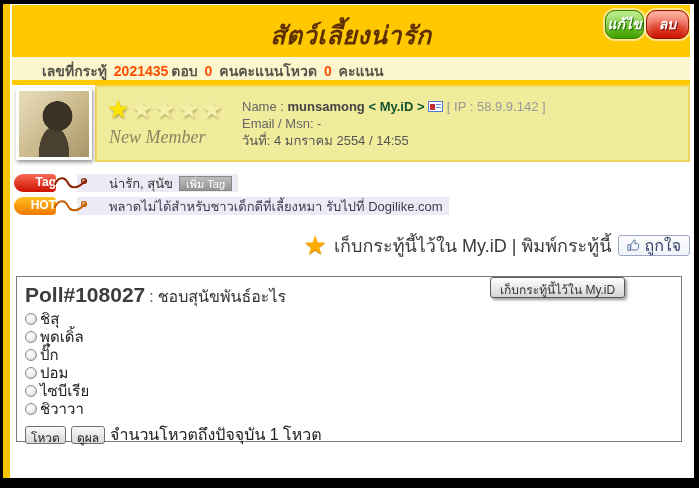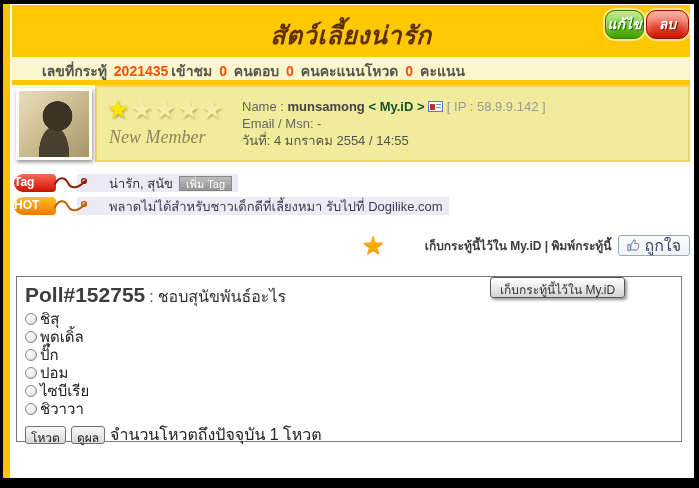--- a/index.html
+++ b/index.html
@@ -56,35 +56,35 @@
         border:1px solid #5577CC; position:relative; }
   .idcard-icon::before { content:""; position:absolute; left:1px; top:2px; width:5px; height:6px; background:#C03030; }
   .idcard-icon::after { content:""; position:absolute; right:1px; top:2px; width:5px; height:6px;
         background:repeating-linear-gradient(#6688cc 0 1px, #fff 1px 3px); }
   .date-line { color:#555; }
 
   
   .tag-row { position:absolute; left:11px; height:18px; }
   .row-tag { top:170px; } .row-hot { top:193px; }
   .tag-badge { position:absolute; left:0; top:0; width:42px; height:18px; border-radius:9px 4px 4px 9px;
-        color:#fff; font-size:12px; font-weight:bold; text-align:left; line-height:17px; }
+        color:#fff; font-size:12px; font-weight:bold; text-align:right; line-height:17px; }
   .badge-tag { background:linear-gradient(#F96A55,#CC1000); }
   .badge-hot { background:linear-gradient(#FFC020,#F07800); }
   .rope { position:absolute; left:38px; top:1px; }
   .tag-strip { position:absolute; left:63px; top:0; height:18px; background:#ECEAF4;
         display:flex; align-items:center; padding-left:32px; padding-right:6px; gap:6px;
         font-size:13px; color:#333; white-space:nowrap; }
   .hot-text { color:#3D3D52; }
   .add-tag-btn { background:linear-gradient(#BDBDBD,#949494); border:1px solid #888; border-radius:0;
         color:#fff; font-size:11px; padding:0 6px; height:15px; line-height:14px; cursor:pointer; }
 
   
   .action-row { position:absolute; top:228px; right:4px; height:26px; display:flex; align-items:center; gap:7px; }
   .big-star { font-size:26px; color:#FFAE00; text-shadow:0 1px 1px #C87800; line-height:22px; }
-  .action-links { font-size:12px; font-weight:bold; color:#3B3B3B;margin-left:33px; }
+  .action-links { font-size:18px; font-weight:normal; color:#3B3B3B; }
   .action-links a { color:#3B3B3B; text-decoration:none; }
   .like-btn { display:flex; align-items:center; gap:4px; border:1px solid #9AA7C7; border-radius:3px;
         background:linear-gradient(#FDFDFE,#F0F2F8); font-size:16px; color:#36456B;
         padding:2px 8px; height:21px; cursor:pointer; }
 
   
   .tooltip { position:absolute; left:487px; top:273px; height:21px; z-index:5;
         border:1px solid #5A5A5A; border-radius:3px; background:linear-gradient(#FFFFFF,#D4D4D4);
         box-shadow:2px 2px 3px rgba(0,0,0,0.4); font-size:12px; color:#333;
         padding:2px 9px; white-space:nowrap; }
@@ -112,21 +112,20 @@
   <div class="gold-stripe"></div>
 
   <div class="header">
     <div class="title">สัตว์เลี้ยงน่ารัก</div>
     <div class="hbtn btn-edit">แก้ไข</div>
     <div class="hbtn btn-del">ลบ</div>
   </div>
 
   <div class="stats">
     <span><span>เลขที่กระทู้</span> <span class="num">2021435</span></span>
-    <span><span>เข้าชม</span> <span class="num">0</span> <span>คน</span></span>
     <span><span>ตอบ</span> <span class="num">0</span> <span>คน</span></span>
     <span><span>คะแนนโหวด</span> <span class="num">0</span> <span>คะแนน</span></span>
   </div>
 
   <div class="gold-sep"></div>
 
   <div class="member-panel">
     <div class="stars"><span class="star filled">★</span><span class="star">★</span><span class="star">★</span><span class="star">★</span><span class="star">★</span></div>
     <div class="rank">New Member</div>
     <div class="member-info">
@@ -181,21 +180,21 @@
           <path d="M4.5 13.5h7c1 0 1.8-.7 2-1.6l1-4.2c.2-1-.5-2-1.6-2H9.4l.7-3A1.5 1.5 0 0 0 8.6 1L4.8 7.2z" fill="none" stroke="#5B74A8" stroke-width="1.2"></path>
         </svg>
       <span>ถูกใจ</span>
     </span>
   </div>
 
   <div class="tooltip">เก็บกระทู้นี้ไว้ใน My.iD</div>
 
   <div class="poll-box">
     <div class="poll-header">
-      <span class="poll-id">Poll#152755</span><span class="poll-sep">:</span><span class="poll-question">ชอบสุนัขพันธ์อะไร</span>
+      <span class="poll-id">Poll#108027</span><span class="poll-sep">:</span><span class="poll-question">ชอบสุนัขพันธ์อะไร</span>
     </div>
     <div class="poll-options">
         <label class="poll-option">
         <span class="radio"></span>
         <span class="opt-label">ชิสุ</span>
       </label>
         <label class="poll-option">
         <span class="radio"></span>
         <span class="opt-label">พุดเดิ้ล</span>
       </label>

